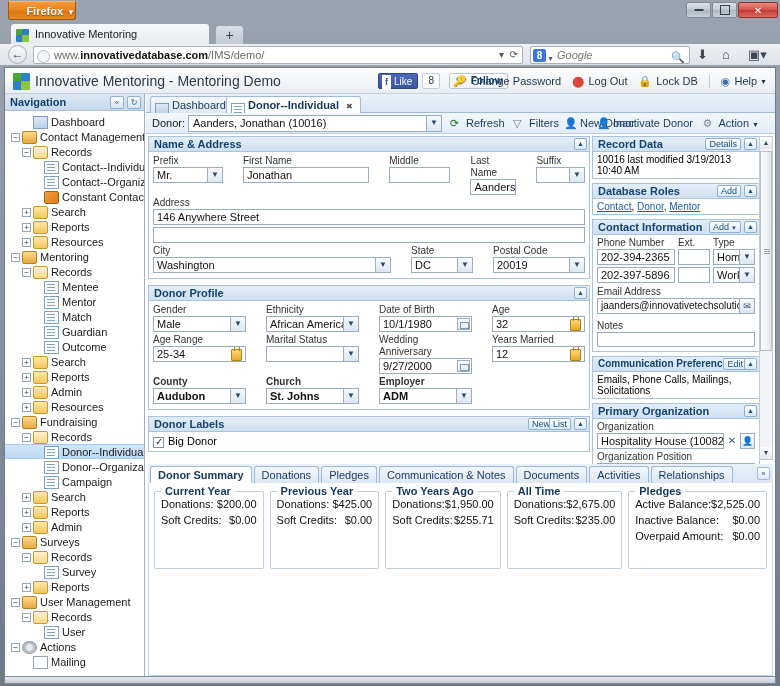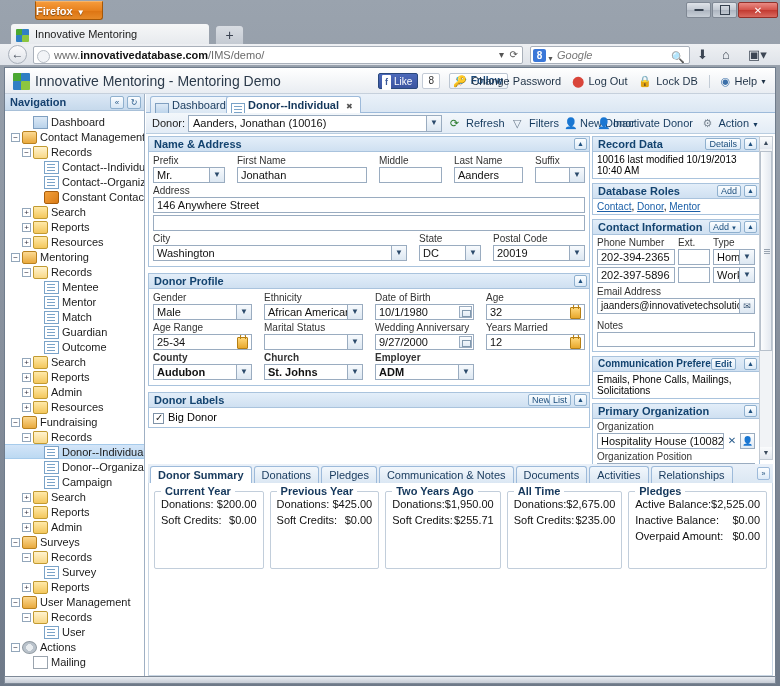--- a/index.html
+++ b/index.html
@@ -15,24 +15,23 @@
     background:linear-gradient(to bottom,#9aa3ae 0%,#858e9b 55%,#6e7988 100%);
     box-sizing:border-box;
   }
   #titlebar{position:absolute;left:0;top:0;width:780px;height:22px;}
   .ff-btn{
     position:absolute;left:8px;top:1px;width:68px;height:19px;
     background:linear-gradient(to bottom,#f59a3a 0%,#e7811e 50%,#dd7412 51%,#e78a28 100%);
     border:1px solid #a35708;border-top-color:#f6b469;
     border-radius:0 0 3px 3px;
     color:#fff;font-size:11px;font-weight:bold;
-    text-align:left;line-height:19px;
+    text-align:right;line-height:19px;
     text-shadow:0 1px 1px rgba(0,0,0,.45);
     box-sizing:border-box;
-    margin-left:27px;
   }
   .ff-btn .car{font-size:8px;margin-left:4px;}
   .winbtns{position:absolute;right:2px;top:2px;height:17px;display:flex;gap:1px;}
   .winbtn{
     width:25px;height:16px;border:1px solid #7f8894;border-radius:2px;
     background:linear-gradient(to bottom,#dfe3e9 0%,#c2c9d2 48%,#aeb6c1 52%,#c8cfd7 100%);
     position:relative;box-sizing:border-box;
   }
   .winbtn.close{
     background:linear-gradient(to bottom,#e98b84 0%,#d4544b 48%,#c23a31 52%,#d96a60 100%);
@@ -228,21 +227,21 @@
     font-size:11px;line-height:14px;padding-left:3px;color:#111;position:relative;overflow:hidden;
     white-space:nowrap;}
   .fld.ro{background:#fff;}
   .cal{position:absolute;right:1px;top:1px;width:13px;height:12px;border:1px solid #9aacc0;
     background:linear-gradient(to bottom,#fdfeff,#e0eaf4);box-sizing:border-box;}
   .cal:after{content:"";position:absolute;left:2px;top:3px;width:7px;height:5px;border:1px solid #8198ad;}
   .lock{position:absolute;right:3px;top:2px;width:9px;height:10px;
     background:linear-gradient(to bottom,#ffd87a,#e8a82c);border:1px solid #b57f14;border-radius:1px;}
   .lock:before{content:"";position:absolute;left:2px;top:-4px;width:4px;height:4px;
     border:1px solid #b57f14;border-bottom:none;border-radius:2px 2px 0 0;}
-  .row{display:flex;gap:12px;}
+  .row{display:flex;gap:20px;}
   .col{flex:1;min-width:0;}
 
   
   #bottom{position:absolute;left:2px;right:2px;bottom:2px;height:212px;}
   #btabs{position:relative;height:19px;
     background:linear-gradient(to bottom,#eaf1f9,#dbe7f3);border-bottom:1px solid #9dbada;}
   .btab2{position:relative;float:left;height:17px;margin-top:2px;margin-left:2px;
     border:1px solid #9dbada;border-bottom:none;border-radius:3px 3px 0 0;
     background:linear-gradient(to bottom,#f2f7fc,#dbe7f3);
     font-size:11px;line-height:16px;padding:0 7px;color:#17395c;box-sizing:border-box;}
@@ -562,21 +561,21 @@
 
         <div id="rightcol">
 
           <div class="panel" style="margin-bottom:4px;">
             <div class="phdr">
               <span class="pt">Record Data</span>
               <span class="pbtn" style="right:18px;"><span>Details</span></span>
               <span class="collapse">▲</span>
             </div>
             <div class="pbody" style="padding:2px 4px;font-size:10px;">
-              <span>10016 last modified 10/19/2013 10:40 AM</span>
+              <span>10016 last modified 3/19/2013 10:40 AM</span>
             </div>
           </div>
 
           <div class="panel" style="margin-bottom:4px;">
             <div class="phdr">
               <span class="pt">Database Roles</span>
               <span class="pbtn" style="right:18px;"><span>Add</span></span>
               <span class="collapse">▲</span>
             </div>
             <div class="pbody" style="padding:2px 4px;font-size:10px;">
@@ -632,21 +631,21 @@
                 <span class="dd-arrow" style="font-size:9px;">✉</span>
               </div>
               <div class="flab" style="margin-top:6px;">Notes</div>
               <div class="fld" style="height:15px;"><span></span></div>
             </div>
           </div>
 
           <div class="panel" style="margin-bottom:4px;">
             <div class="phdr">
               <span class="pt" style="font-size:10px;">Communication Preferences</span>
-              <span class="pbtn" style="right:23px;font-weight:bold;"><span>Edit</span></span>
+              <span class="pbtn" style="right:12px;"><span>Edit</span></span>
               <span class="collapse">▲</span>
             </div>
             <div class="pbody" style="padding:2px 4px;font-size:10px;">
               <span>Emails, Phone Calls, Mailings, Solicitations</span>
             </div>
           </div>
 
           <div class="panel" style="margin-bottom:4px;">
             <div class="phdr">
               <span class="pt">Primary Organization</span>

